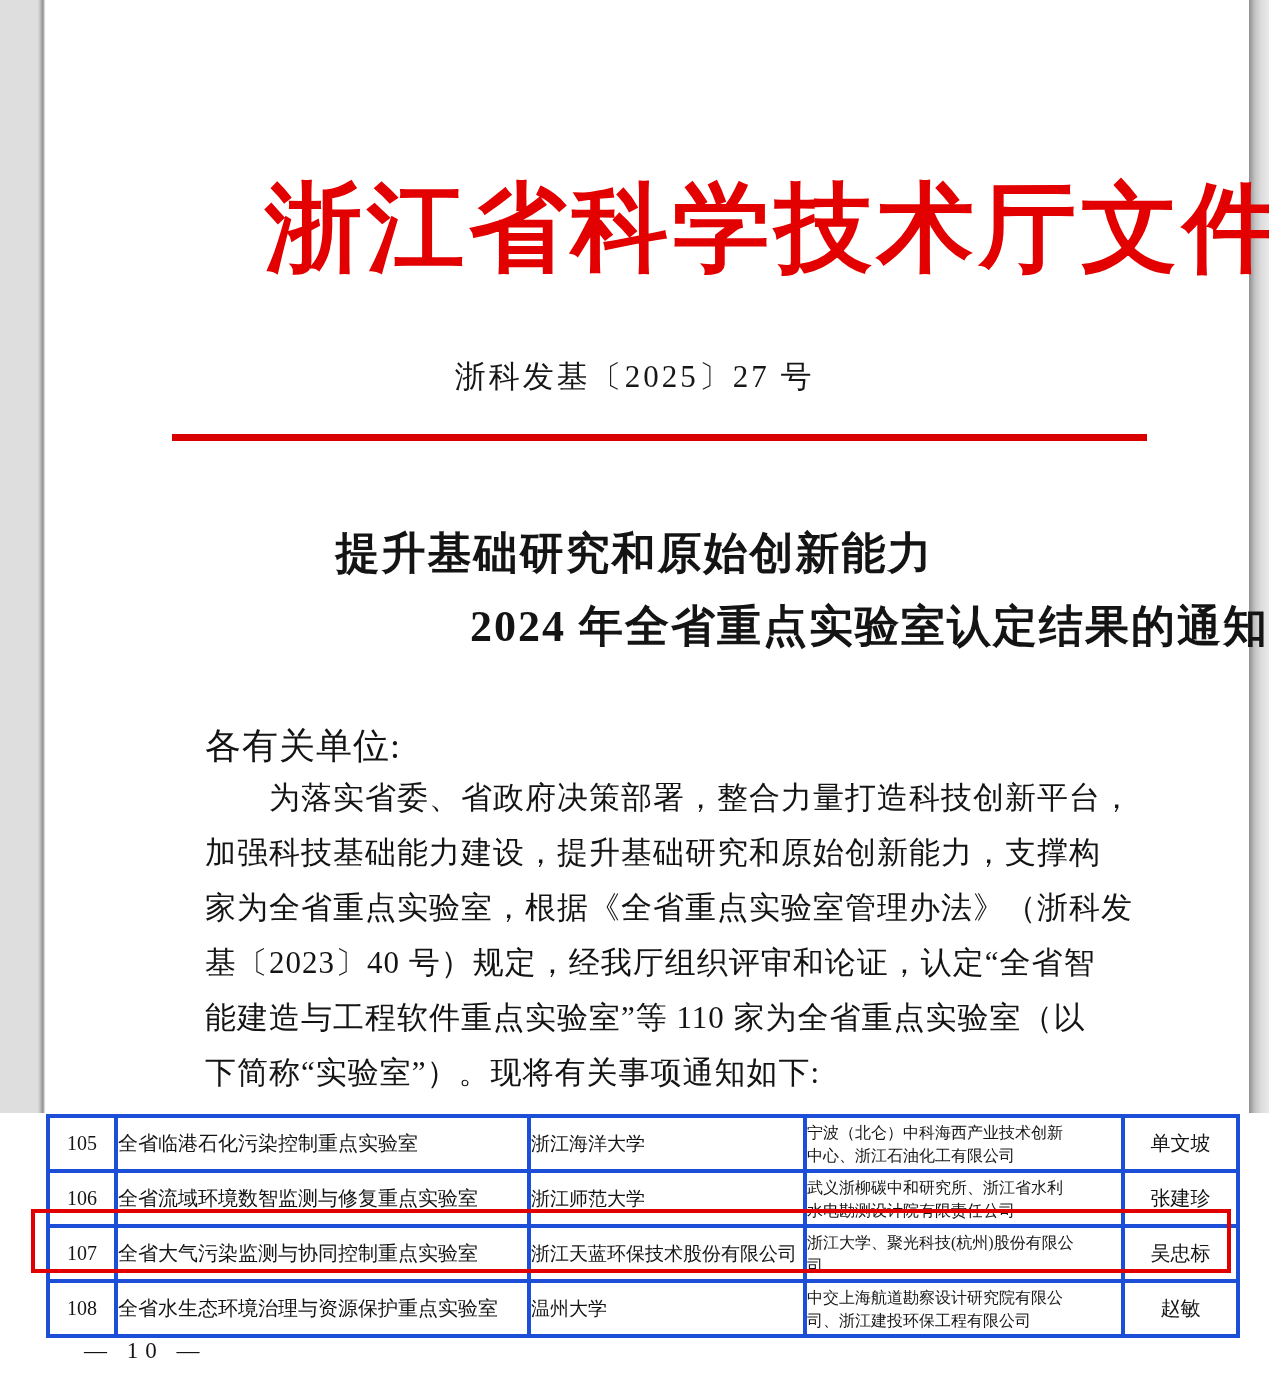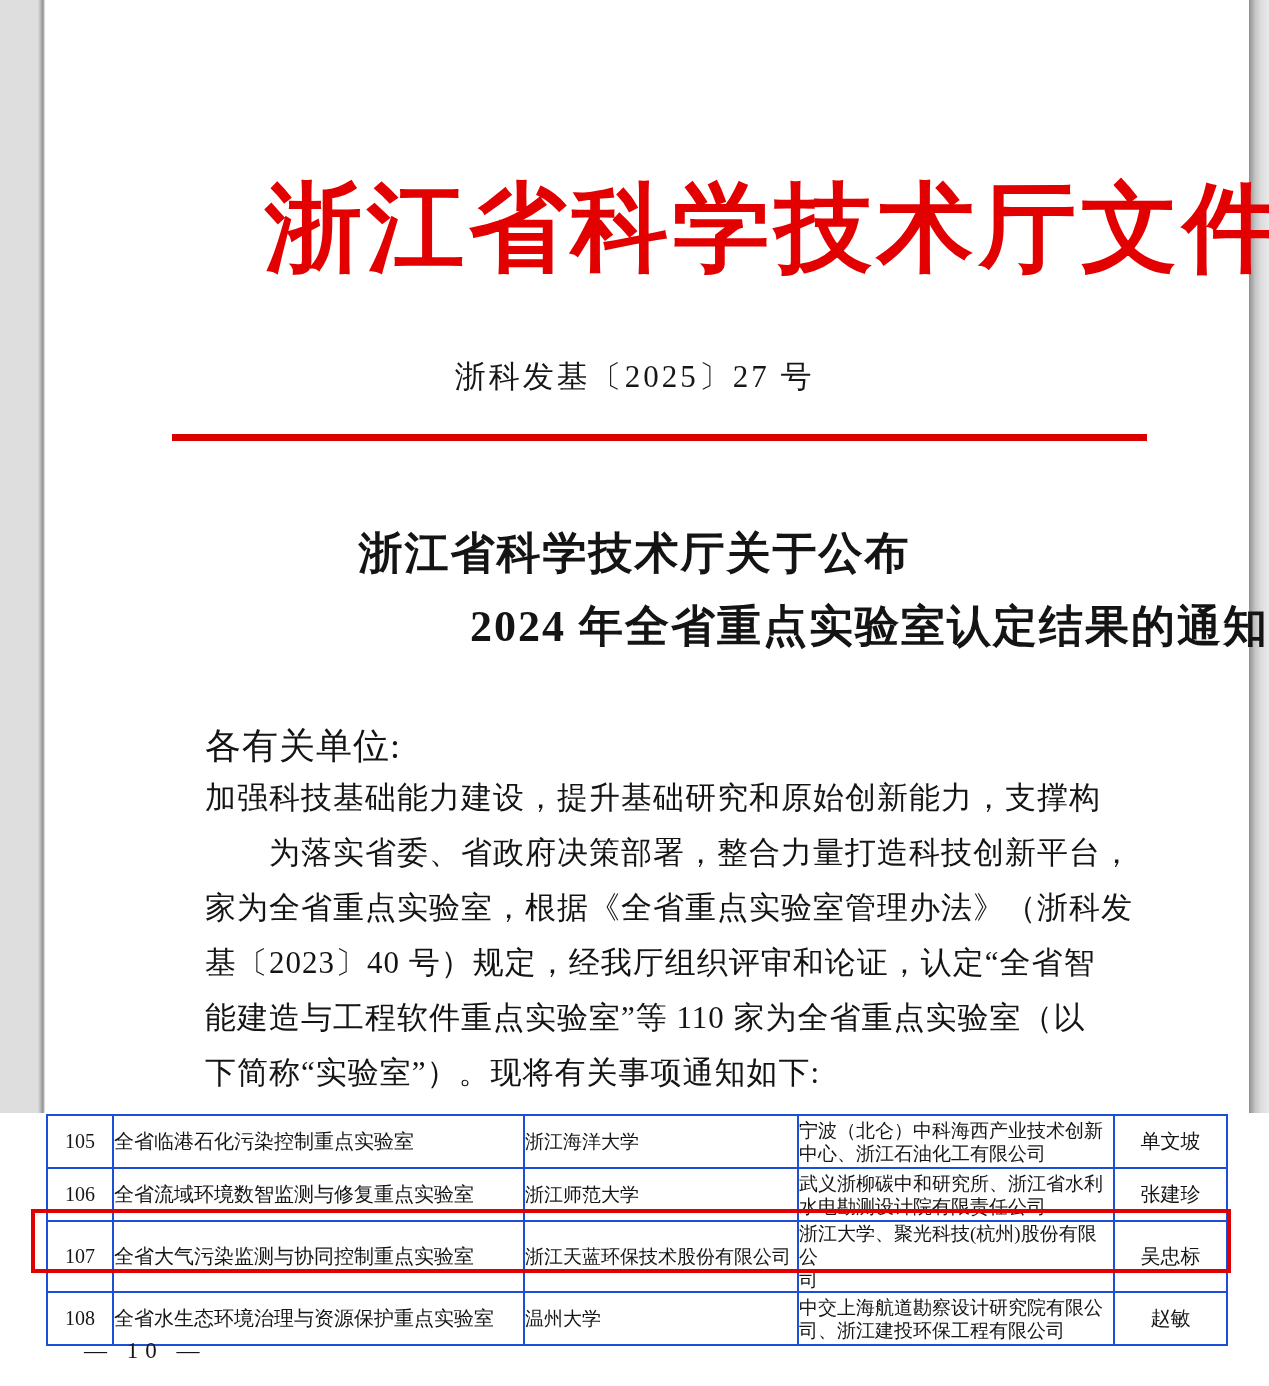--- a/index.html
+++ b/index.html
@@ -68,31 +68,31 @@
   .table-section{
     position:absolute;left:0;top:1113px;width:1269px;height:273px;
     background:#ffffff;
   }
   table.lab-table{
     position:absolute;left:46px;top:1px;
     border-collapse:collapse;table-layout:fixed;
     width:1172px;
   }
   table.lab-table td{
-    border:2px solid #1d4ed8;
+    border:4px solid #1d4ed8;
     height:51px;
     padding:0;
     color:#151515;
     vertical-align:middle;
     overflow:hidden;
   }
   td.c-no{width:64px;text-align:center;font-size:20px;}
   td.c-lab{width:409px;font-size:20px;padding-left:12px;white-space:nowrap;}
   td.c-inst{width:272px;font-size:19px;padding-left:8px;white-space:nowrap;}
-  td.c-part{width:314px;font-size:19px;line-height:23px;padding-left:8px;white-space:pre-line;}
+  td.c-part{width:314px;font-size:16px;line-height:23px;padding-left:8px;white-space:pre-line;}
   td.c-dir{width:111px;text-align:center;font-size:20px;}
   .highlight-box{
     position:absolute;left:31px;top:1209px;width:1200px;height:64px;
     border:4px solid #e10000;
     box-sizing:border-box;
     pointer-events:none;
   }
   .page-number{
     position:absolute;left:84px;top:1338px;
     font-size:23px;letter-spacing:7px;color:#141414;
@@ -105,28 +105,28 @@
 
   <div class="edge-left"></div>
   <div class="edge-right"></div>
 
   <h1 class="doc-header">浙江省科学技术厅文件</h1>
 
   <div class="doc-number">浙科发基〔2025〕27 号</div>
 
   <div class="red-rule"></div>
 
-  <div class="doc-title-1">浙江省科学技术厅关于公布</div>
+  <div class="doc-title-1">提升基础研究和原始创新能力</div>
   <div class="doc-title-2">2024 年全省重点实验室认定结果的通知</div>
 
   <div class="salutation">各有关单位:</div>
 
   <div class="doc-body">
+    <div class="line indent">为落实省委、省政府决策部署，整合力量打造科技创新平台，</div>
     <div class="line">加强科技基础能力建设，提升基础研究和原始创新能力，支撑构</div>
-    <div class="line indent">为落实省委、省政府决策部署，整合力量打造科技创新平台，</div>
     <div class="line">家为全省重点实验室，根据《全省重点实验室管理办法》（浙科发</div>
     <div class="line">基〔2023〕40 号）规定，经我厅组织评审和论证，认定“全省智</div>
     <div class="line">能建造与工程软件重点实验室”等 110 家为全省重点实验室（以</div>
     <div class="line">下简称“实验室”）。现将有关事项通知如下:</div>
   </div>
 
   <div class="table-section">
     <table class="lab-table">
       <tbody>
         <tr>

